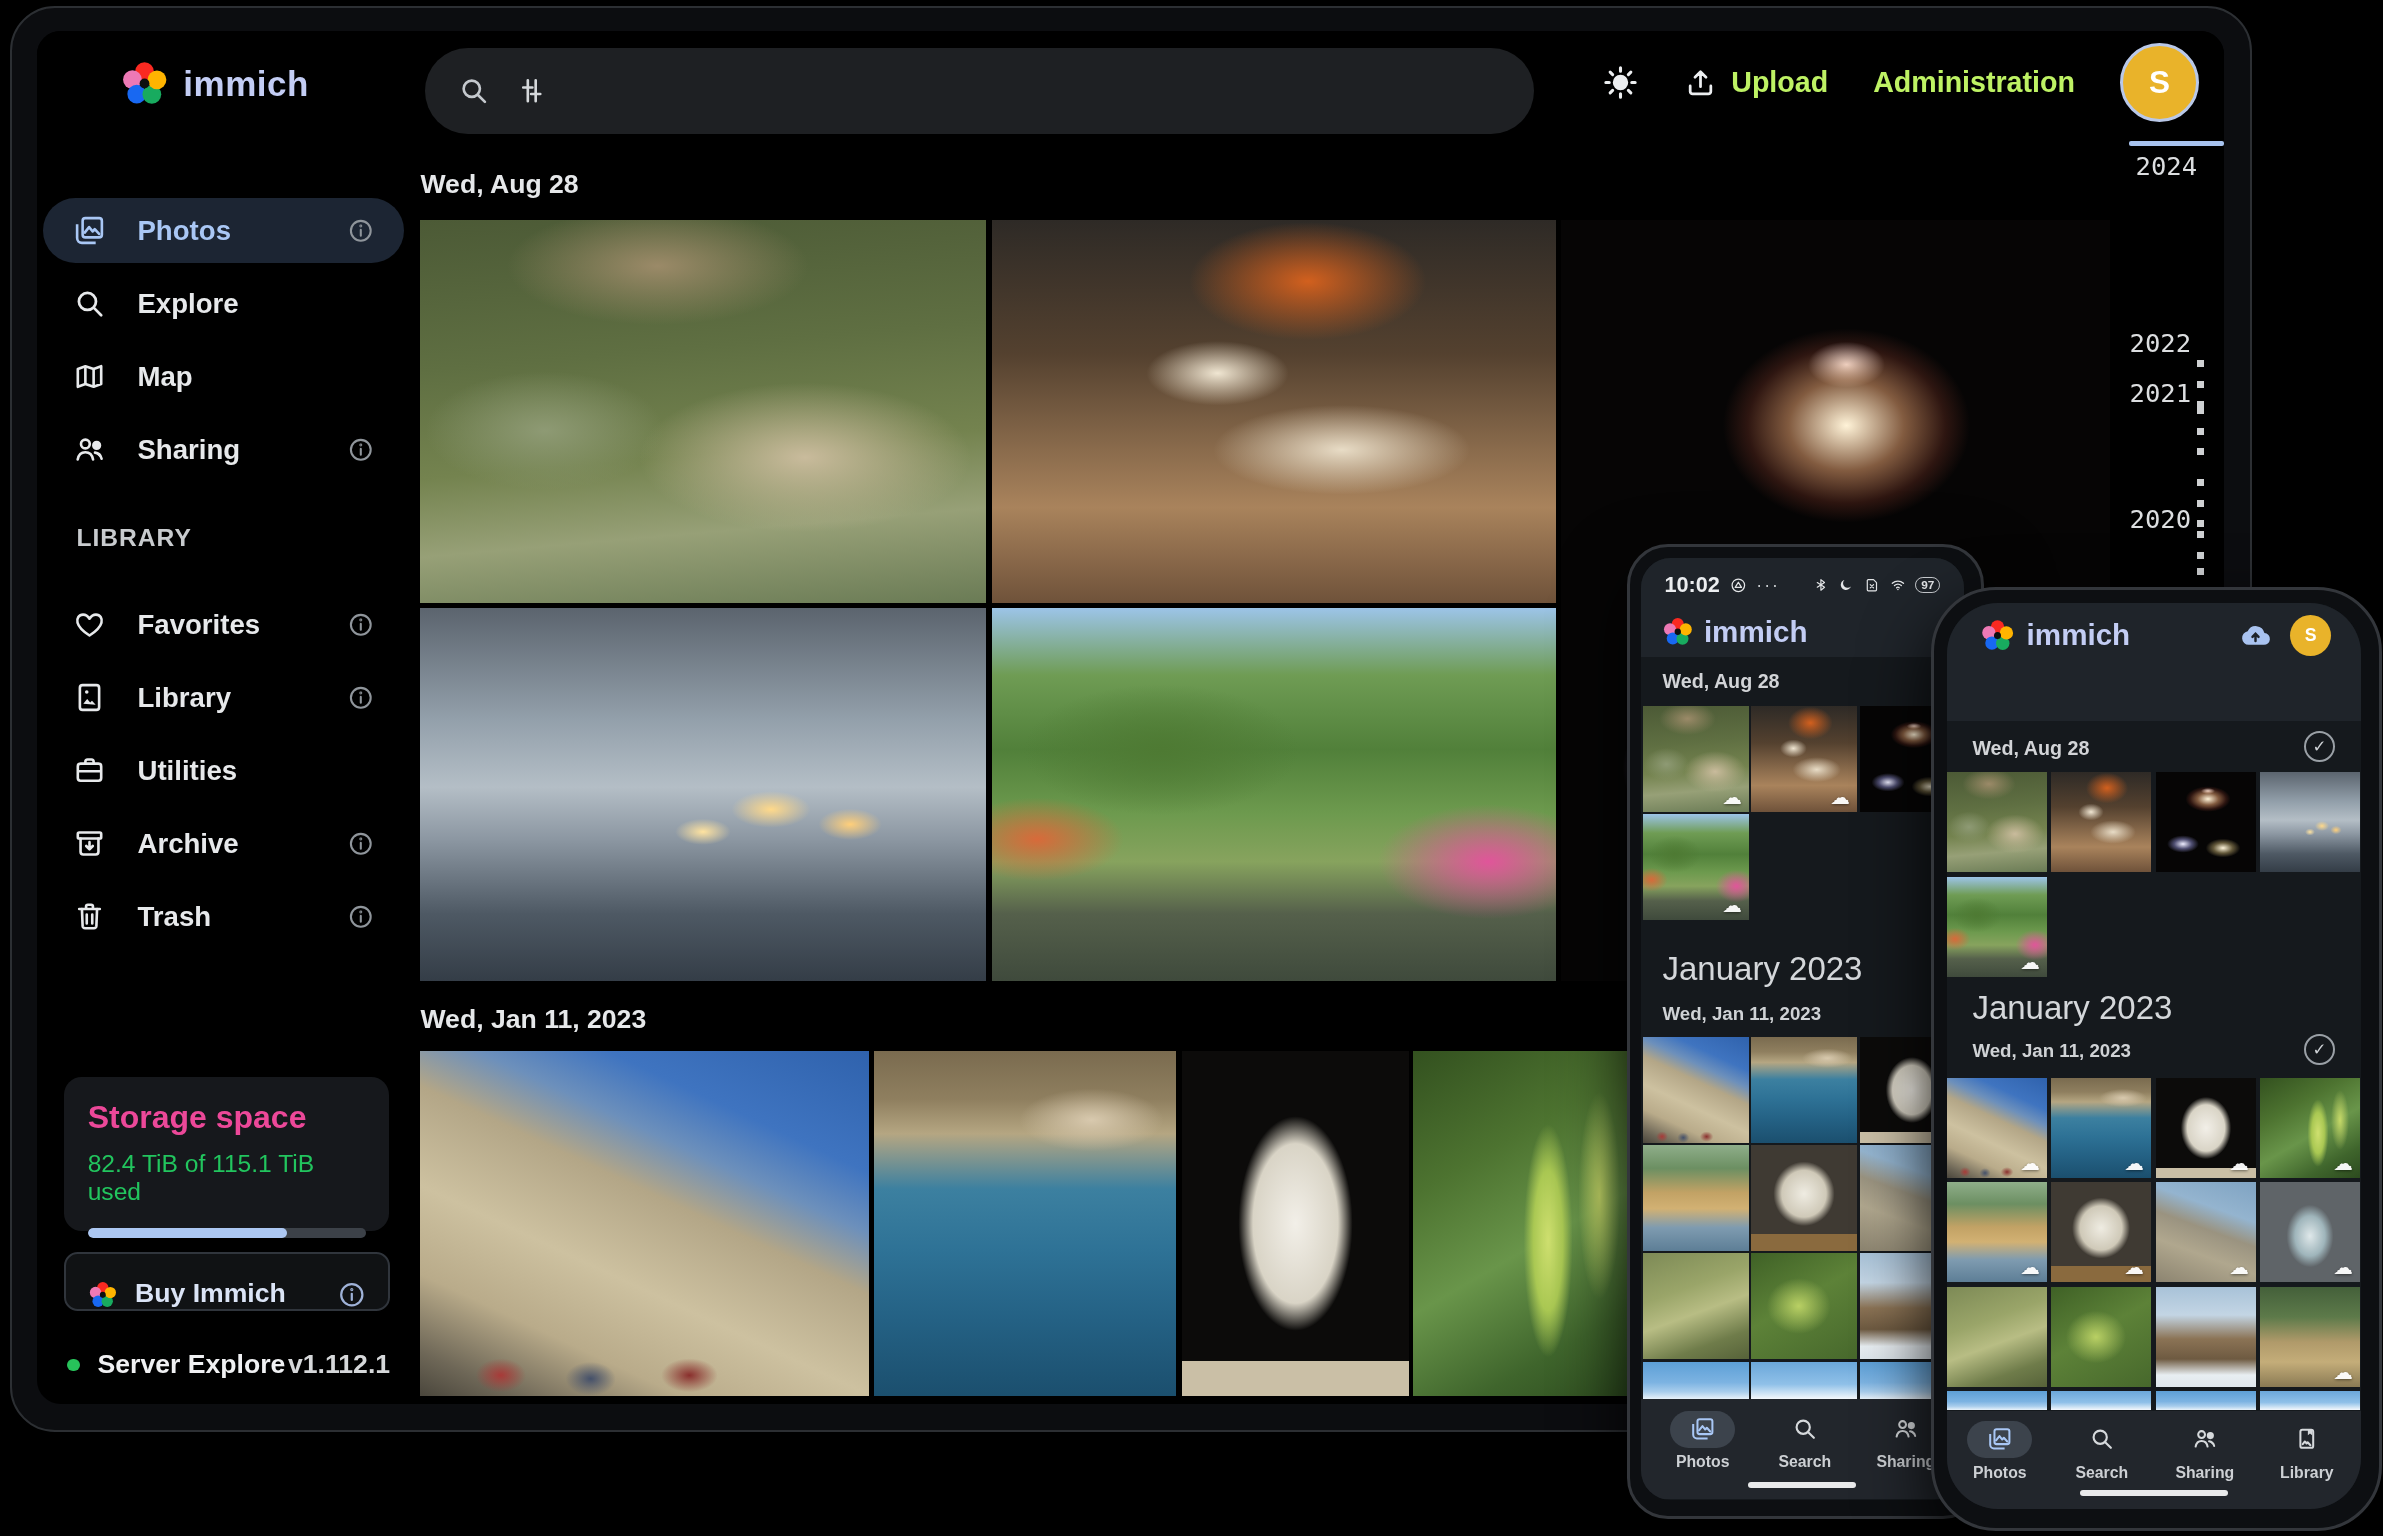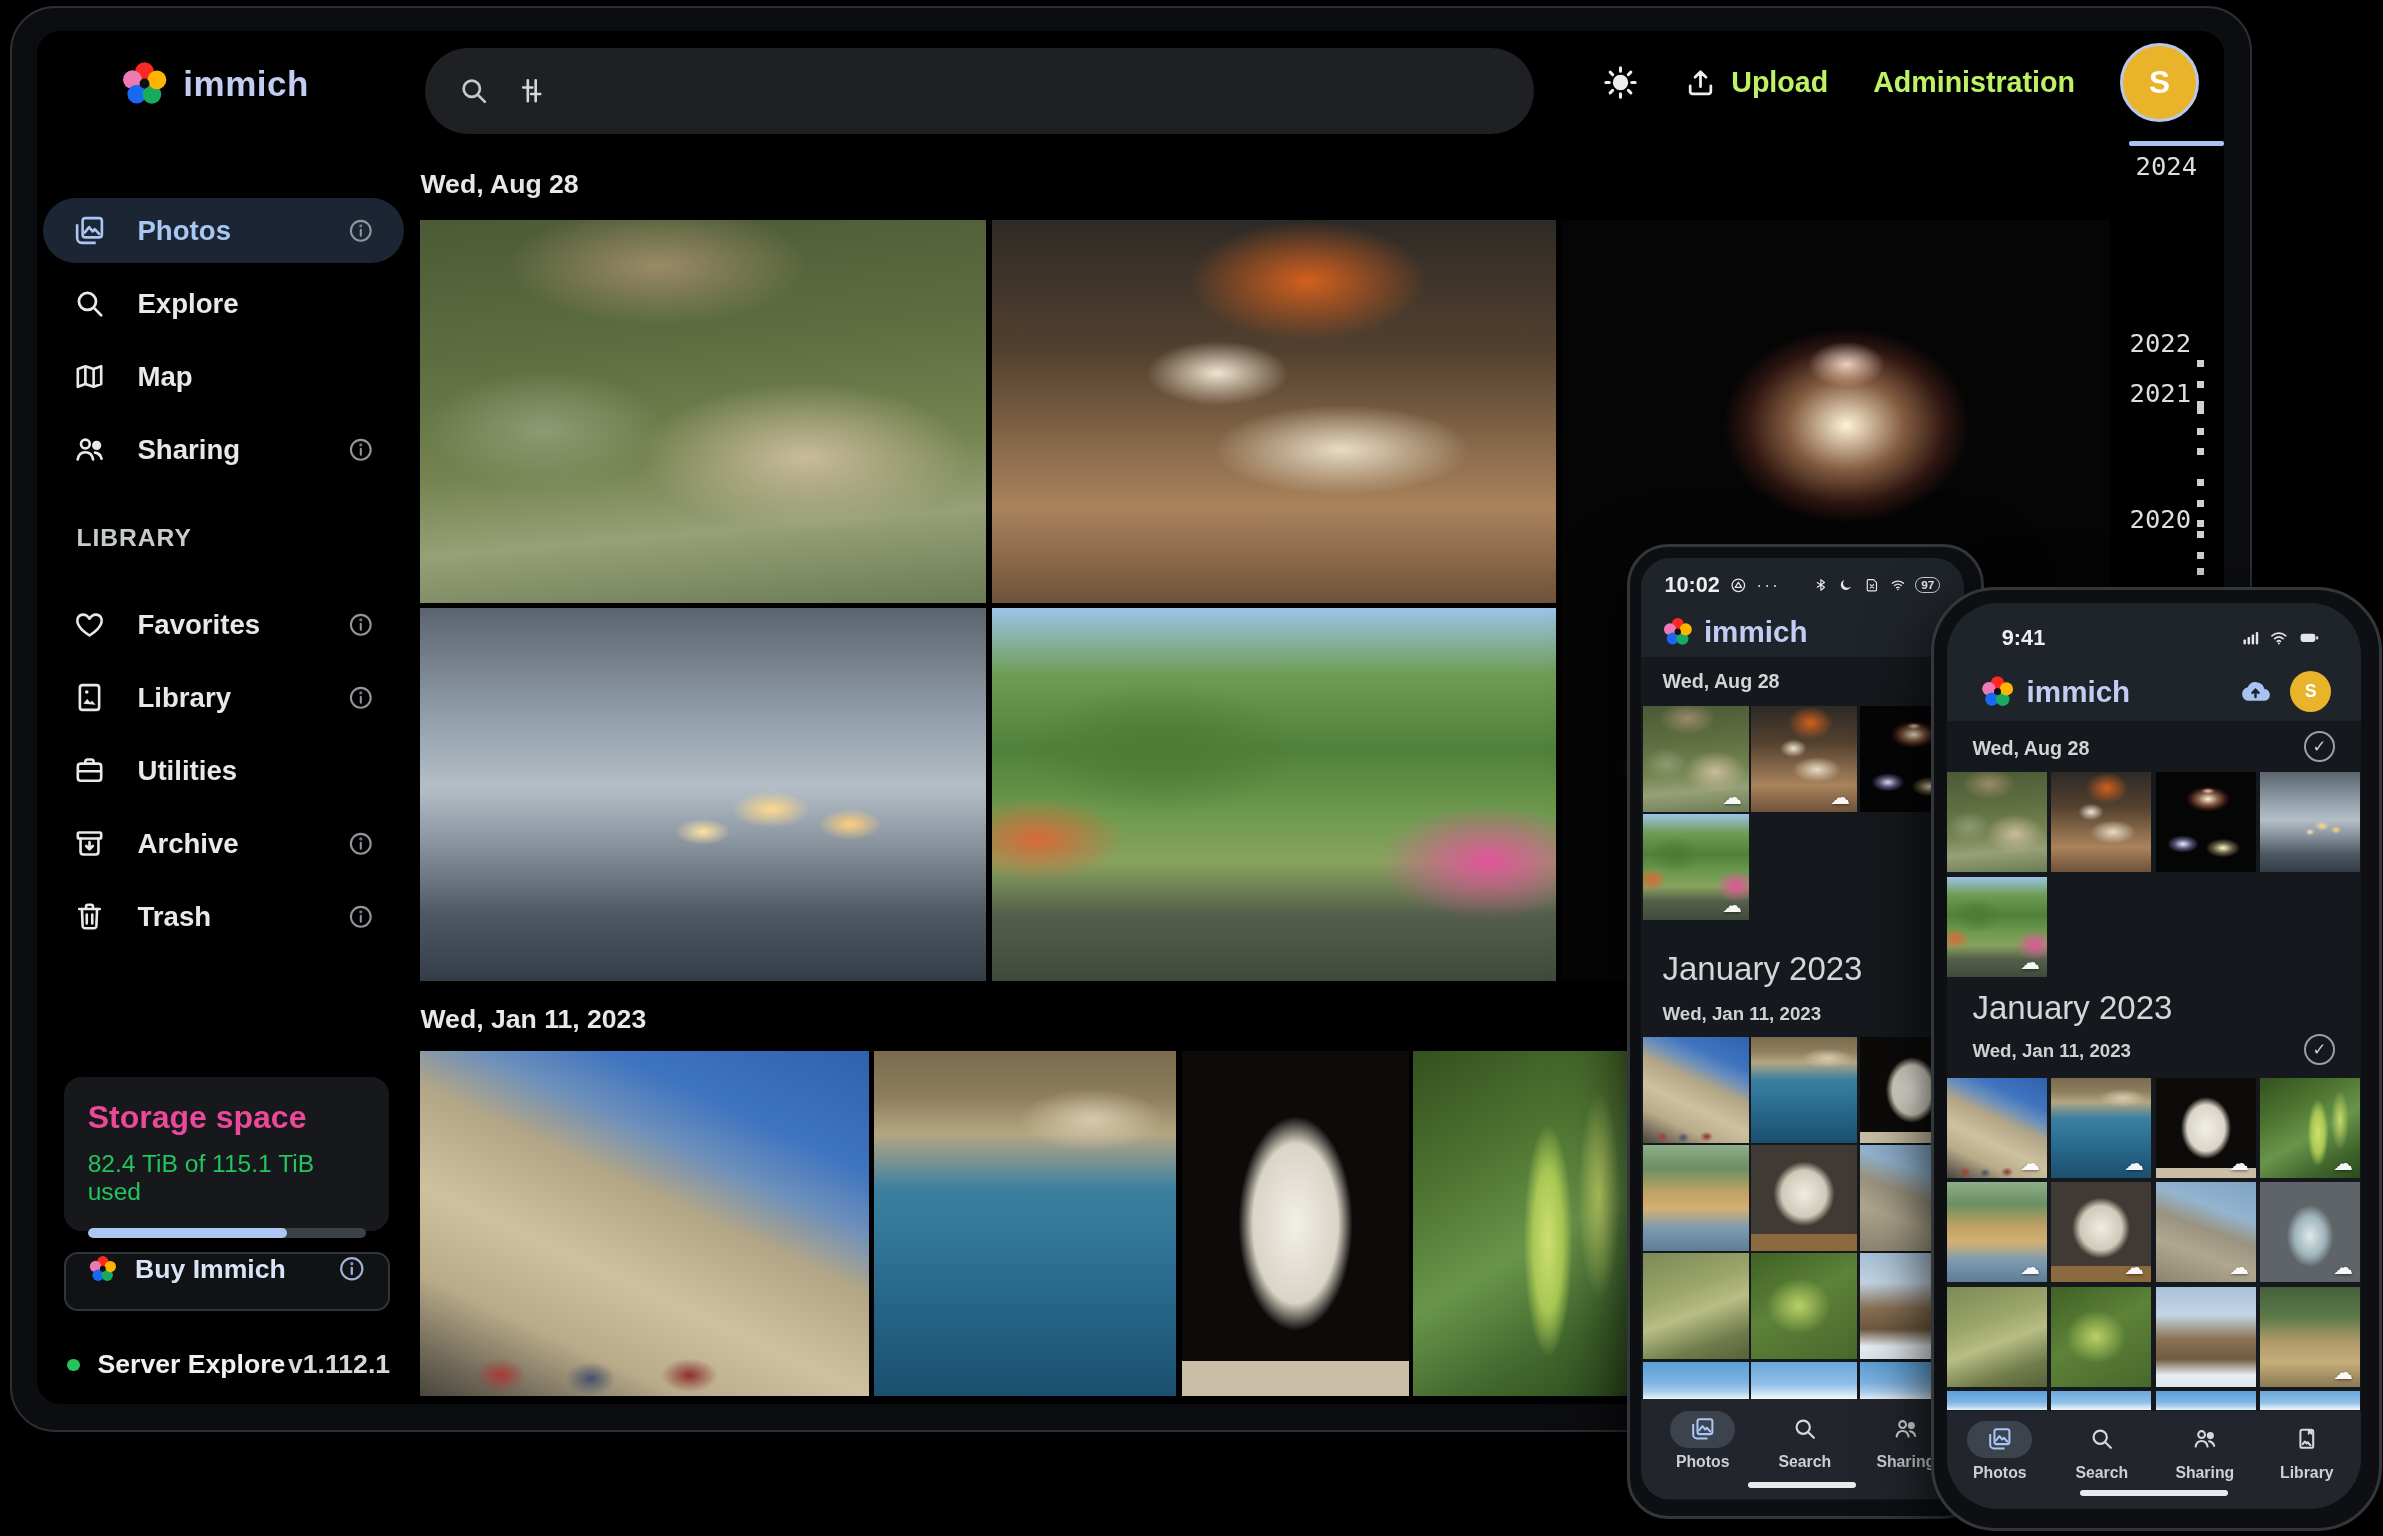--- a/index.html
+++ b/index.html
@@ -40,21 +40,21 @@
   .si-info{width:27.6px;height:27.6px;color:#8f959b;}
   .lib-label{position:absolute;left:39px;font-size:24.6px;font-weight:700;letter-spacing:1px;color:#c8cbce;}
 
   .storage-card{position:absolute;left:26.6px;top:1046px;width:325px;height:154px;background:#16181c;
     border-radius:17.7px;padding:21.7px 23.6px;box-sizing:border-box;}
   .storage-title{font-size:32px;font-weight:700;color:#ec4899;}
   .storage-usage{font-size:24.6px;color:#22c55e;margin-top:13.8px;}
   .progress-track{margin-top:21.7px;width:278px;height:10.8px;border-radius:5.9px;background:#3c4148;overflow:hidden;}
   .progress-fill{height:100%;border-radius:5.9px;background:#acc7f2;}
   .buy-card{position:absolute;left:26.6px;top:1221px;width:326px;height:59px;border:2px solid #30353c;
-    border-radius:13.8px;background:#101214;display:flex;align-items:flex-start;padding:0 21.7px;box-sizing:border-box;gap:17.7px;cursor:pointer;}
+    border-radius:13.8px;background:#101214;display:flex;align-items:flex-end;padding:0 21.7px;box-sizing:border-box;gap:17.7px;cursor:pointer;}
   .buy-label{font-size:26.6px;font-weight:700;color:#dbe4f6;flex:1;}
   .server-row{position:absolute;left:29.6px;top:1318px;width:323px;display:flex;align-items:center;}
   .dot-green{width:12.8px;height:12.8px;border-radius:50%;background:#27c25a;margin-right:17.7px;}
   .server-label{font-size:26.6px;font-weight:700;color:#f0f1f3;flex:1;}
   .version-label{font-size:26.6px;font-weight:700;color:#d6d8da;}
 
   
   .date-hdr{position:absolute;font-size:26.6px;font-weight:700;color:#e6e8ea;}
   .photo{position:absolute;cursor:pointer;}
   .thumb{position:absolute;cursor:pointer;}
@@ -517,33 +517,20 @@
       </div>
       <div class="home-indicator" style="left:107px;top:83px;width:108px;"></div>
     </div>
   </div>
 </div>
 
 <div class="phone-frame" style="left:1931px;top:587px;width:445px;height:938px;border-radius:65px;z-index:3;">
   <div class="phone-screen" style="left:12.8px;top:12.8px;width:414px;height:906px;border-radius:51px;">
 
     <div class="ph-top" style="height:118px;">
-      <div class="status-row" style="height:43px;padding:13.8px 39px 0 55px;">
-        <span class="status-time">9:41</span>
-        <span style="flex:1"></span>
-        <svg class="st-ic" width="19.7" height="19.7" viewBox="0 0 24 24">
-            <use href="#i-bars"></use>
-          </svg>
-        <svg class="st-ic" width="19.7" height="19.7" viewBox="0 0 24 24" style="margin-left:7.9px;">
-            <use href="#i-wifi"></use>
-          </svg>
-        <svg class="st-ic" width="25.6" height="19.7" viewBox="0 0 24 24" style="margin-left:7.9px;">
-            <use href="#i-batt-full"></use>
-          </svg>
-      </div>
       <div style="display:flex;align-items:center;gap:11.8px;padding:11.8px 29.6px 0 33px;">
         <svg width="35" height="35" viewBox="0 0 24 24">
             <use href="#i-immich"></use>
           </svg>
         <span class="mini-logo-text">immich</span>
         <span style="flex:1"></span>
         <svg class="cloud-chip" viewBox="0 0 24 24">
             <use href="#i-cloud-up"></use>
           </svg>
         <div class="avatar" style="width:41px;height:41px;border:none;font-size:17.7px;">

